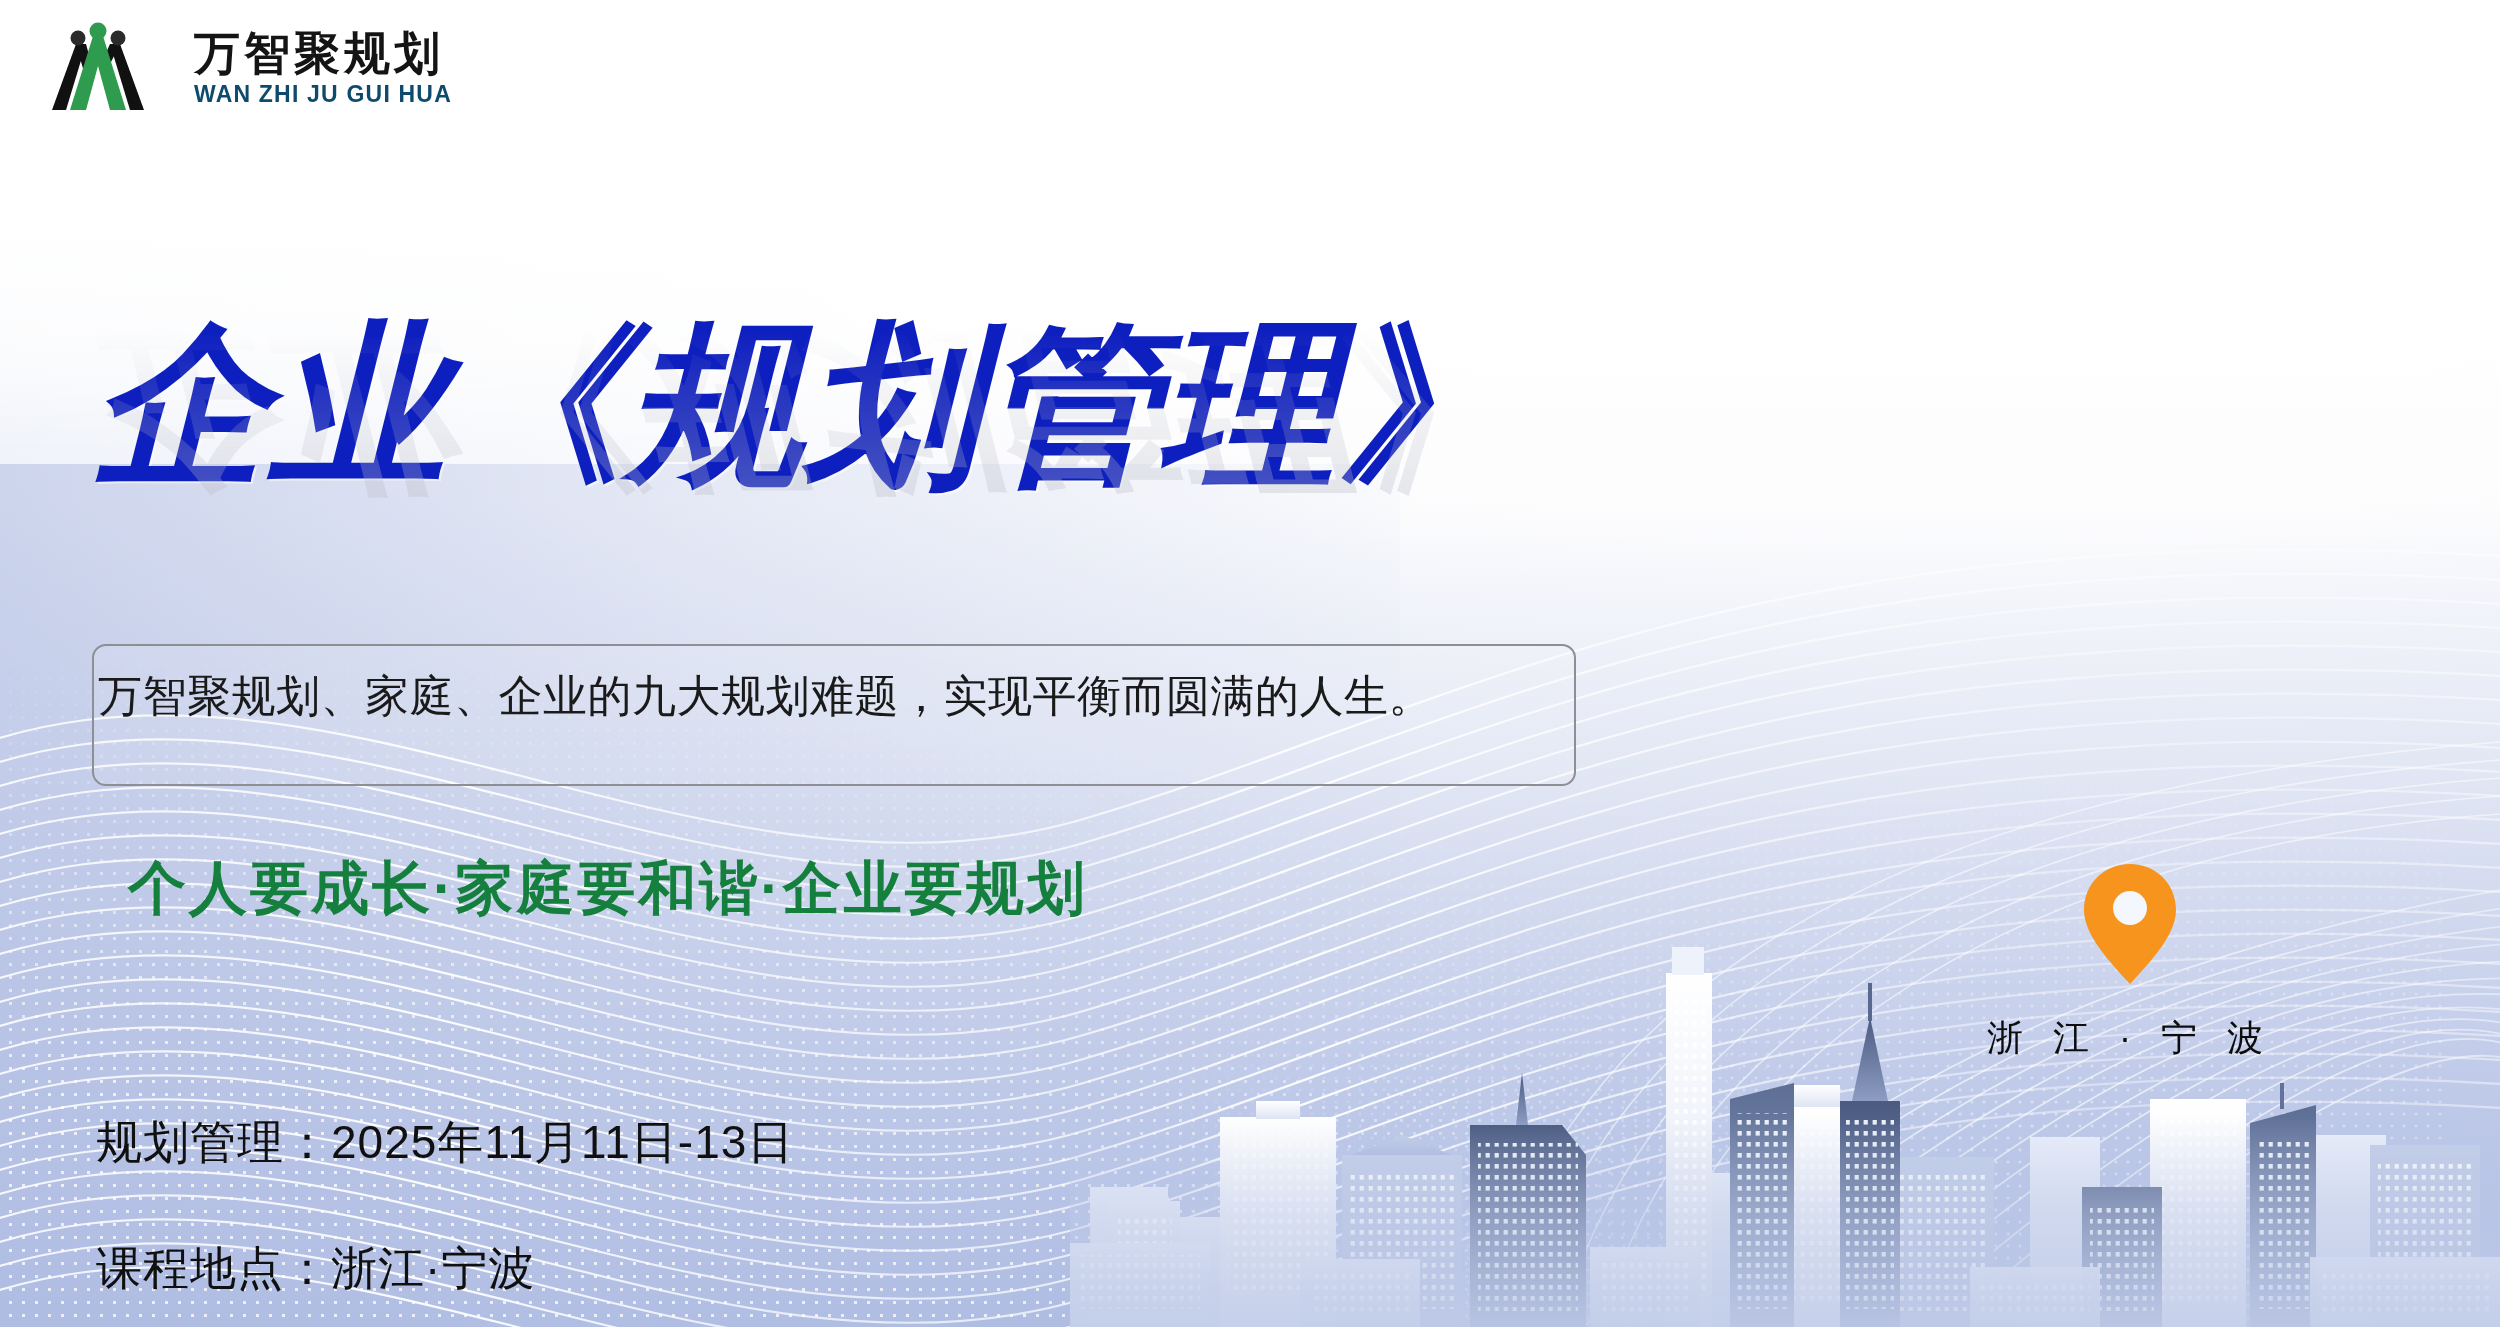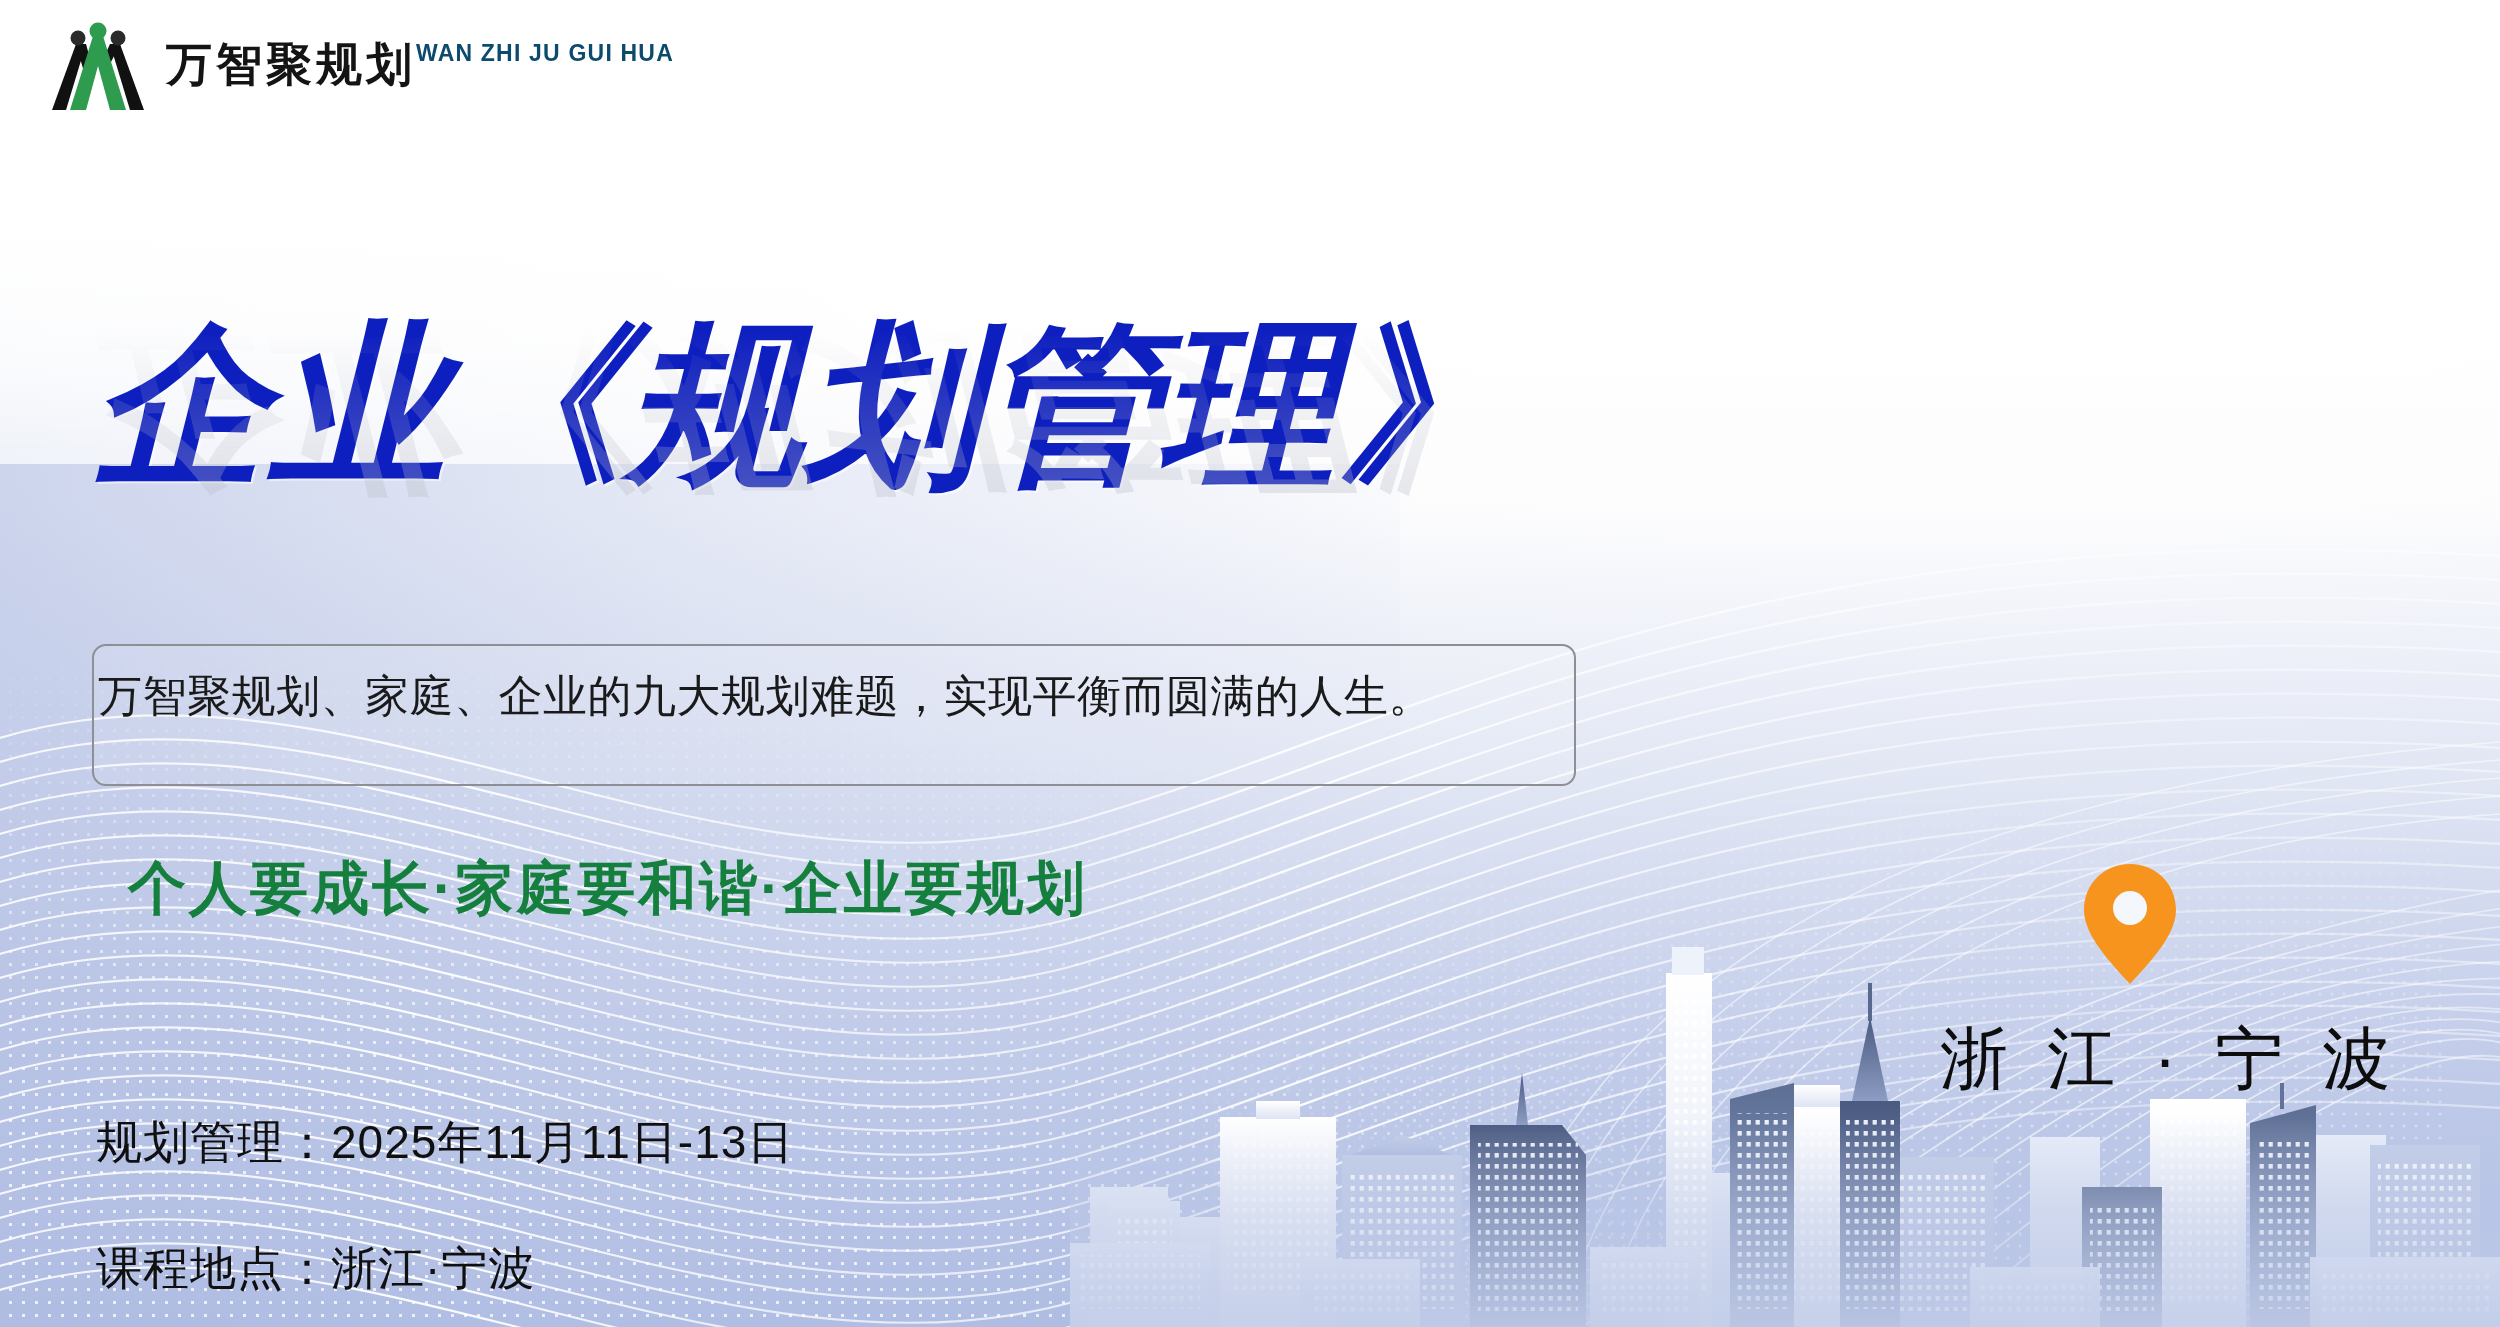--- a/index.html
+++ b/index.html
@@ -65,21 +65,21 @@
     pointer-events:none;
   }
 
   
   .logo{
     position:absolute;left:48px;top:22px;
     display:flex;align-items:center;gap:18px;
     z-index:8;
   }
   .logo-mark{width:100px;height:92px;flex:0 0 auto;}
-  .logo-text{display:flex;line-height:1;}
+  .logo-text{display:flex;flex-direction:column;line-height:1;margin-left:28px;}
   .logo-cn{
     font-family:"Liberation Serif","DejaVu Serif",serif;
     font-size:46px;font-weight:700;color:#141414;letter-spacing:4px;
     margin-bottom:6px;
   }
   .logo-en{
     font-family:"Liberation Sans","DejaVu Sans",sans-serif;
     font-size:23px;font-weight:600;color:#0c4a6e;letter-spacing:1.2px;
   }
 
@@ -140,21 +140,21 @@
 
   
   .location{
     position:absolute;left:1940px;top:860px;
     width:380px;text-align:center;z-index:7;
   }
   .pin{display:block;margin:0 auto;}
   .location-name{
     margin-top:26px;
     font-family:"Liberation Sans","DejaVu Sans",sans-serif;
-    font-size:68px;font-weight:500;color:#0d0d0d;
+    font-size:36px;font-weight:500;color:#0d0d0d;
     letter-spacing:10px;white-space:nowrap;
   }
 
   
   .course-info{
     position:absolute;left:96px;top:1112px;z-index:7;
   }
   .course-line{
     font-family:"Liberation Sans","DejaVu Sans",sans-serif;
     font-size:46px;font-weight:400;color:#101010;

